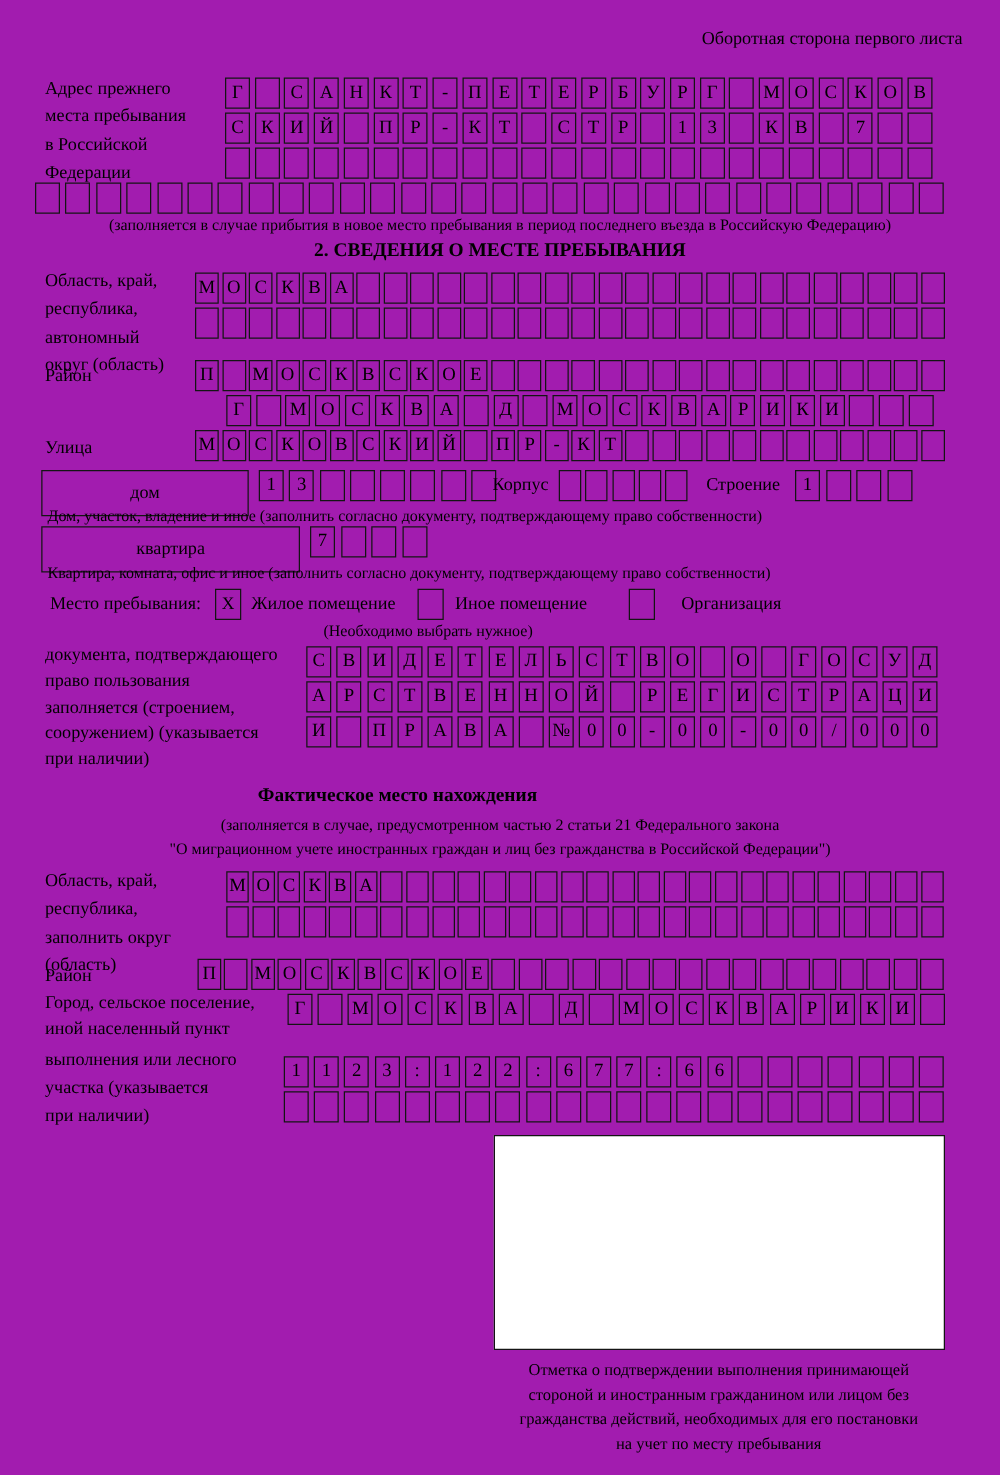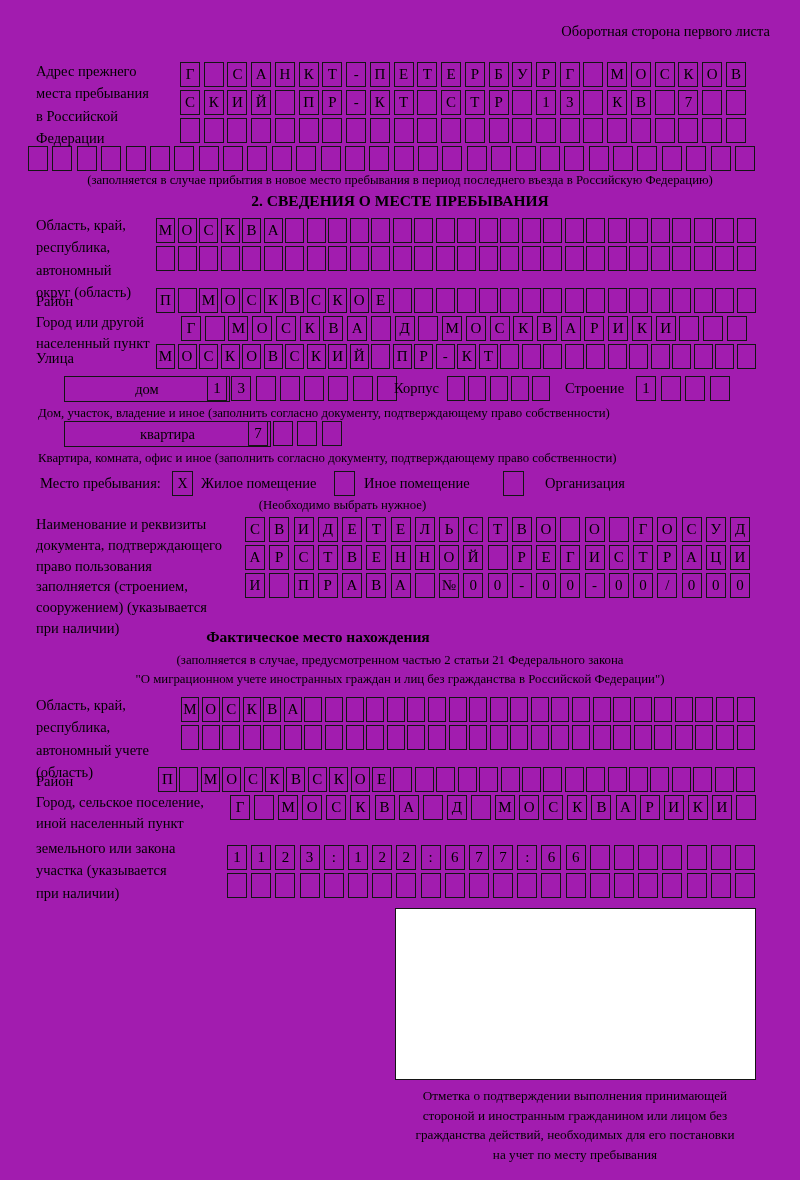--- a/index.html
+++ b/index.html
@@ -21,24 +21,23 @@
     font-size:15px; line-height:1;
   }
 
   .label { font-size:14.5px; line-height:22.4px; }
   .label.tight { line-height:20.8px; }
   .caption { font-size:12.8px; }
   .center { text-align:center; }
   .sec-title { font-weight:bold; font-size:15.5px; }
 
   .widebox {
-    height:26px; border:1.7px solid #141414;
+    height:37px; border:1.7px solid #141414;
     display:flex; align-items:center; justify-content:center;
     font-size:14.5px;
-    margin-left:31px;
   }
   .checkbox {
     width:21px; height:25px; border:1.7px solid #141414;
     display:flex; align-items:center; justify-content:center;
     font-size:14px;
   }
   .inline-lbl { font-size:14.5px; line-height:25px; white-space:nowrap; }
   .stamp-box { border:1.8px solid #141414; background:#fff; }
   .stamp-caption { font-size:13.2px; line-height:19.5px; }
   .note-line { font-size:12.8px; line-height:19.5px; }
@@ -262,24 +261,20 @@
       <span class="cell"></span>
       <span class="cell"></span>
       <span class="cell"></span>
       <span class="cell"></span>
       <span class="cell"></span>
       <span class="cell"></span>
       <span class="cell"></span>
       <span class="cell"></span>
     </div>
 
-  <div class="abs label tight" style="top:312px; left:36px; width:145px;">
-      <div>Город или другой</div>
-      <div>населенный пункт</div>
-    </div>
   <div class="abs boxrow" style="top:316px; left:181px; width:566px;">
       <span class="cell">Г</span>
       <span class="cell"></span>
       <span class="cell">М</span>
       <span class="cell">О</span>
       <span class="cell">С</span>
       <span class="cell">К</span>
       <span class="cell">В</span>
       <span class="cell">А</span>
       <span class="cell"></span>
@@ -374,21 +369,20 @@
     <span class="abs checkbox" style="left:172px; top:0;">X</span>
     <span class="abs inline-lbl" style="left:201px; top:0;">Жилое помещение</span>
     <span class="abs checkbox" style="left:334px; top:0;"></span>
     <span class="abs inline-lbl" style="left:364px; top:0;">Иное помещение</span>
     <span class="abs checkbox" style="left:503px; top:0;"></span>
     <span class="abs inline-lbl" style="left:545px; top:0;">Организация</span>
   </div>
   <div class="abs caption center" style="top:498px; left:200px; width:285px;">(Необходимо выбрать нужное)</div>
 
   <div class="abs label tight" style="top:514px; left:36px; width:210px;">
-      <div>Наименование и реквизиты</div>
       <div>документа, подтверждающего</div>
       <div>право пользования</div>
       <div>заполняется (строением,</div>
       <div>сооружением) (указывается</div>
       <div>при наличии)</div>
     </div>
   <div class="abs boxrow" style="top:517px; left:245px; width:505px;">
       <span class="cell">С</span>
       <span class="cell">В</span>
       <span class="cell">И</span>
@@ -458,21 +452,21 @@
       <span class="cell">0</span>
     </div>
 
   <div class="abs sec-title center" style="top:628px; left:0; width:636px;">Фактическое место нахождения</div>
   <div class="abs note-line center" style="top:651px; left:0; width:800px;">(заполняется в случае, предусмотренном частью 2 статьи 21 Федерального закона</div>
   <div class="abs note-line center" style="top:670px; left:0; width:800px;">"О миграционном учете иностранных граждан и лиц без гражданства в Российской Федерации")</div>
 
   <div class="abs label" style="top:694px; left:36px; width:160px;">
       <div>Область, край,</div>
       <div>республика,</div>
-      <div>автономный учете</div>
+      <div>заполнить округ</div>
       <div>(область)</div>
     </div>
   <div class="abs boxrow" style="top:697px; left:181px; width:574px; --cw:18px;">
       <span class="cell">М</span>
       <span class="cell">О</span>
       <span class="cell">С</span>
       <span class="cell">К</span>
       <span class="cell">В</span>
       <span class="cell">А</span>
       <span class="cell"></span>
@@ -584,21 +578,21 @@
       <span class="cell">В</span>
       <span class="cell">А</span>
       <span class="cell">Р</span>
       <span class="cell">И</span>
       <span class="cell">К</span>
       <span class="cell">И</span>
       <span class="cell"></span>
     </div>
 
   <div class="abs label" style="top:837px; left:36px; width:185px;">
-      <div>земельного или закона</div>
+      <div>выполнения или лесного</div>
       <div>участка (указывается</div>
       <div>при наличии)</div>
     </div>
   <div class="abs boxrow" style="top:845px; left:227px; width:528px;">
       <span class="cell">1</span>
       <span class="cell">1</span>
       <span class="cell">2</span>
       <span class="cell">3</span>
       <span class="cell">:</span>
       <span class="cell">1</span>

